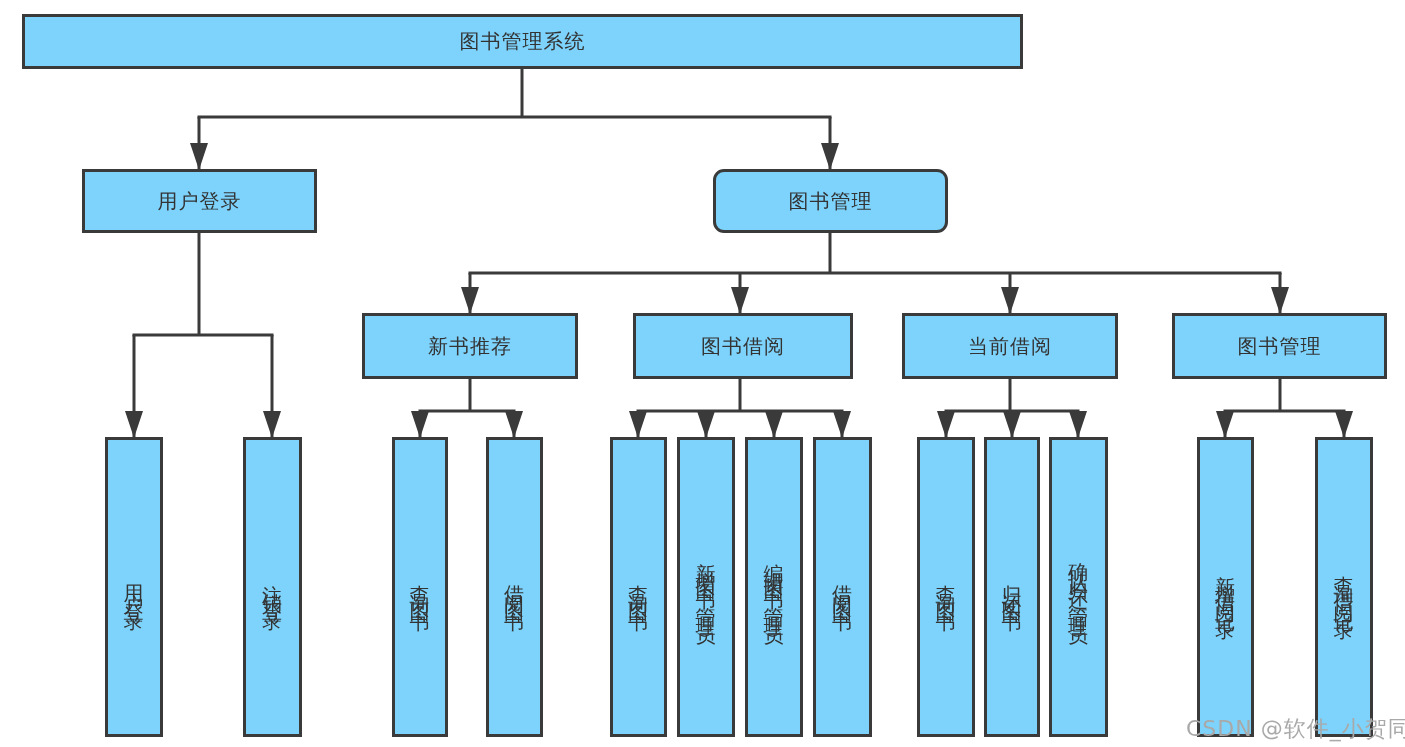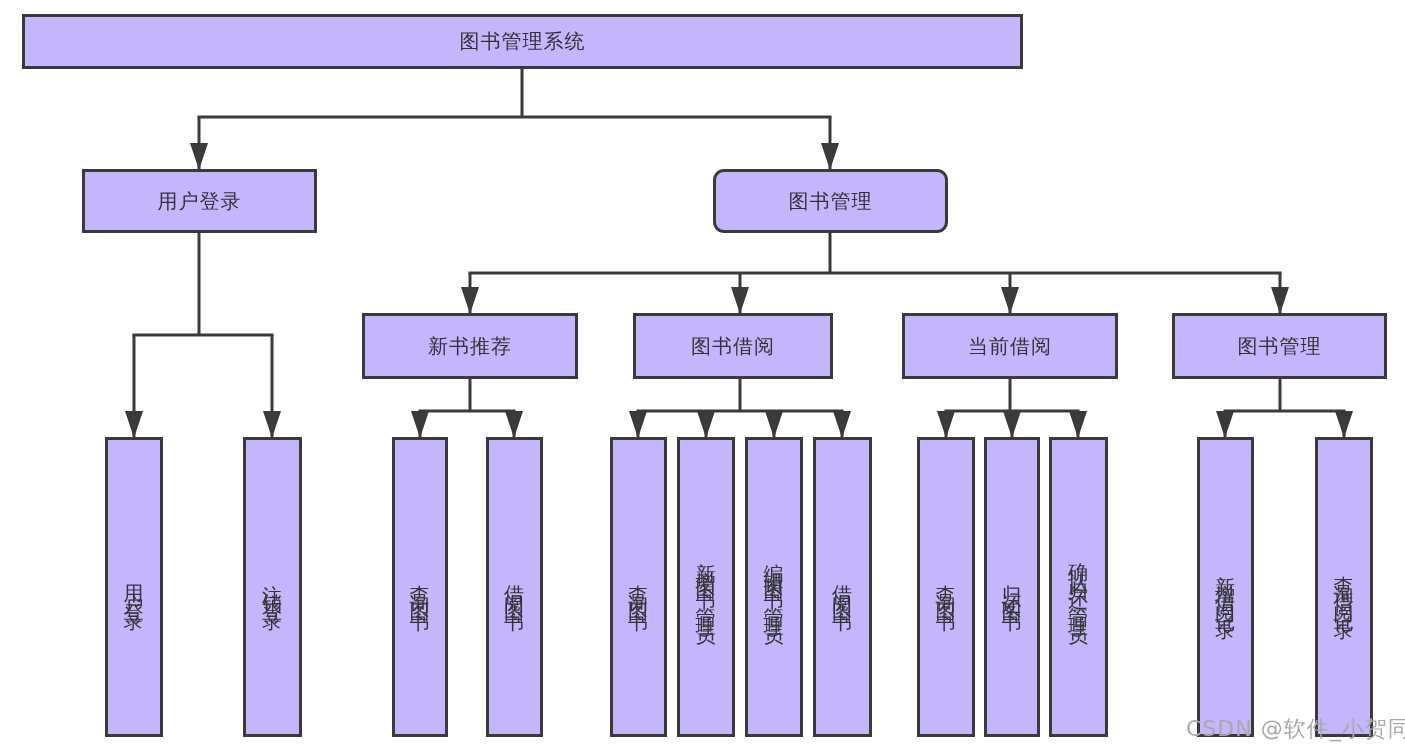--- a/index.html
+++ b/index.html
@@ -13,21 +13,21 @@
   }
   #connectors {
     position: absolute;
     left: 0; top: 0;
     width: 1405px; height: 747px;
     z-index: 0;
   }
   .node {
     position: absolute;
     box-sizing: border-box;
-    background: #c4b5fd;
+    background: #7dd3fc;
     border: 3px solid #3a3a3a;
     display: flex;
     align-items: center;
     justify-content: center;
     color: #333333;
     z-index: 1;
   }
   .h-node {
     font-size: 20px;
     letter-spacing: 1px;
@@ -106,21 +106,21 @@
       <line x1="1344" y1="411" x2="1344" y2="438" marker-end="url(#arrow)"></line>
     </g>
   </svg>
 
   <div class="node h-node root-node" style="left:22px; top:14px; width:1001px; height:55px;">图书管理系统</div>
 
   <div class="node h-node" style="left:82px; top:169px; width:235px; height:64px;">用户登录</div>
   <div class="node h-node" style="left:713px; top:169px; width:235px; height:64px;border-radius:11px;">图书管理</div>
 
   <div class="node h-node" style="left:362px; top:313px; width:216px; height:66px;">新书推荐</div>
-  <div class="node h-node" style="left:633px; top:313px; width:200px; height:66px;">图书借阅</div>
+  <div class="node h-node" style="left:633px; top:313px; width:220px; height:66px;">图书借阅</div>
   <div class="node h-node" style="left:902px; top:313px; width:216px; height:66px;text-align:center;">当前借阅</div>
   <div class="node h-node" style="left:1172px; top:313px; width:215px; height:66px;">图书管理</div>
 
   <div class="node v-node" style="left:105px; top:437px; width:58px; height:300px;">用户登录</div>
   <div class="node v-node" style="left:243px; top:437px; width:59px; height:300px;">注销登录</div>
 
   <div class="node v-node" style="left:392px; top:437px; width:56px; height:300px;">查询图书</div>
   <div class="node v-node" style="left:486px; top:437px; width:57px; height:300px;">借阅图书</div>
 
   <div class="node v-node" style="left:610px; top:437px; width:57px; height:300px;">查询图书</div>

